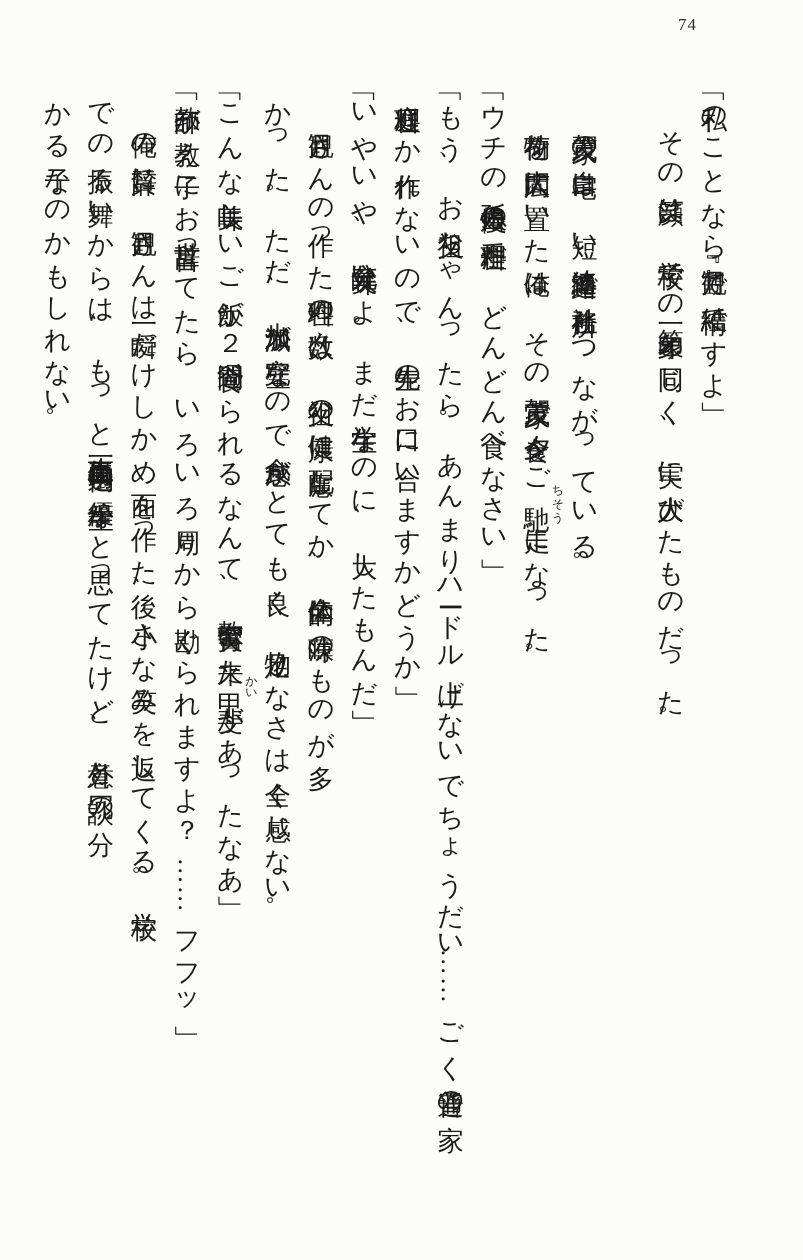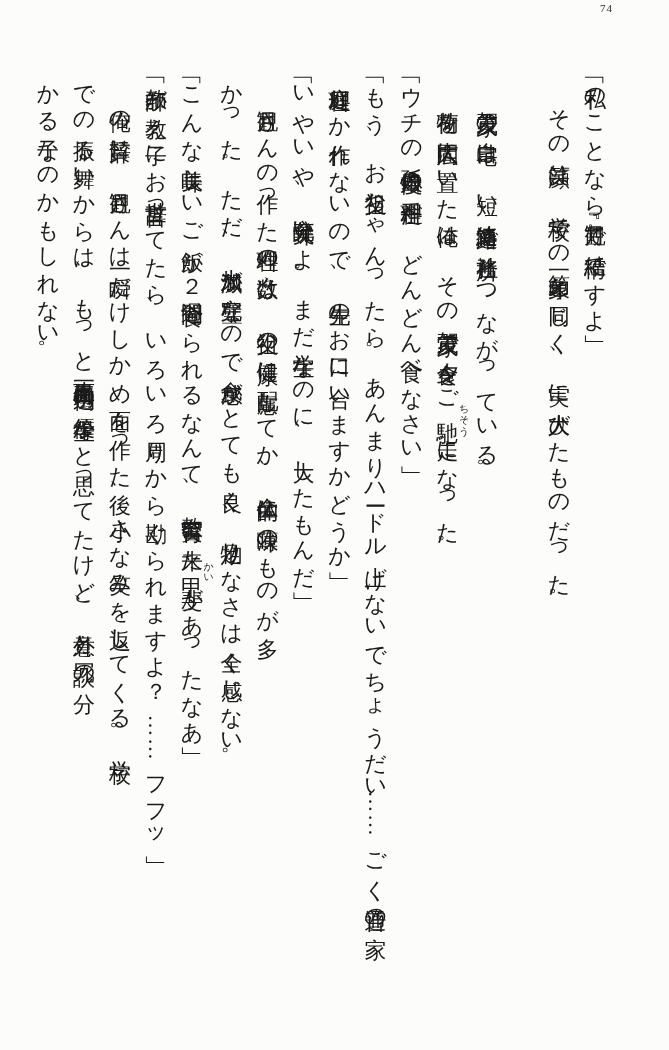--- a/index.html
+++ b/index.html
@@ -11,26 +11,25 @@
     position: relative;
     width: 669px;
     height: 1050px;
     margin: 0 auto;
     background: #fcfcfa;
     font-family: "Liberation Serif", "DejaVu Serif", serif;
     overflow: hidden;
   }
   .folio {
     position: absolute;
-    top: 2px;
+    top: 14px;
     left: 565px;
-    font-size: 11px;
+    font-size: 14px;
     letter-spacing: 1px;
     color: #2a2a2a;
-    margin-left: 35px;
   }
   .text-body {
     position: absolute;
     top: 70px;
     right: 56px;
     height: 948px;
     writing-mode: vertical-rl;
     text-orientation: mixed;
     font-size: 22px;
     color: #1b1b1b;

